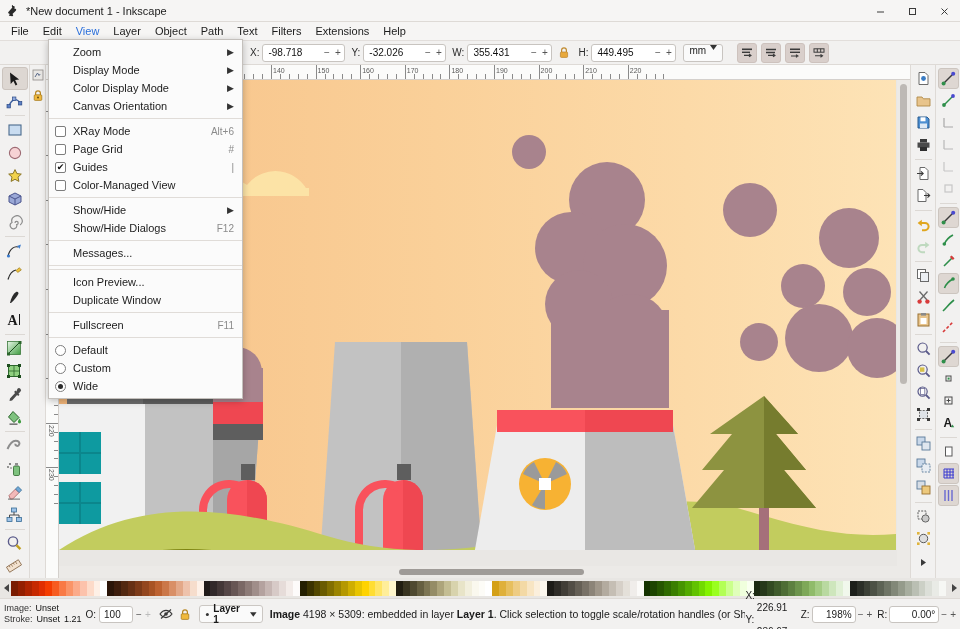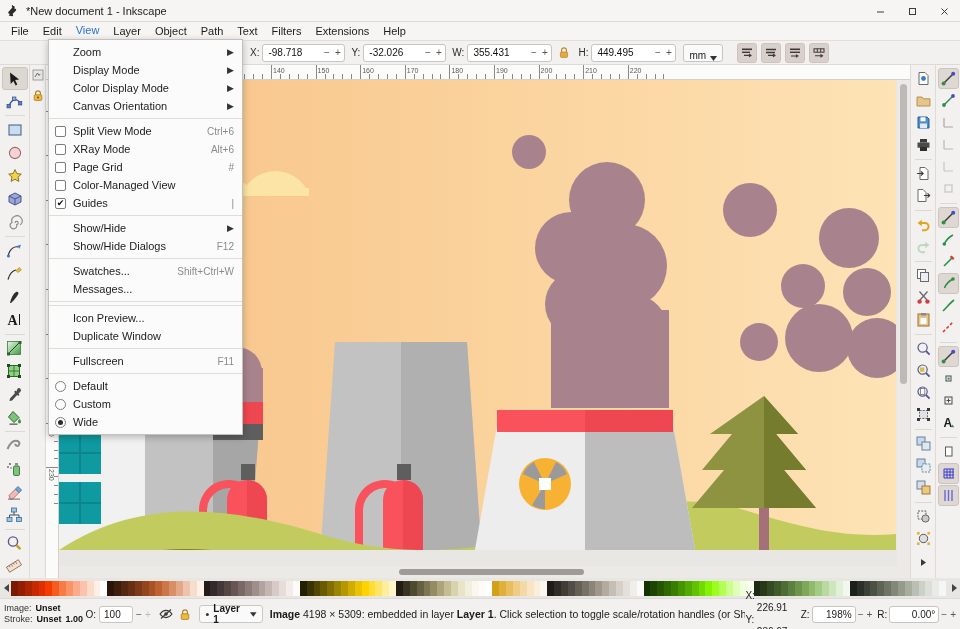--- a/index.html
+++ b/index.html
@@ -20,21 +20,21 @@
     border-bottom:1px solid #dedad6;
   }
   .tb-logo { width:14px; height:14px; margin-left:6px; margin-right:6px; flex:0 0 auto; }
   .tb-title { font-size:11px; color:#1c1c1c; }
   .tb-btns { position:absolute; right:0; top:0; height:22px; display:flex; }
   .tb-btn { width:32px; height:22px; display:flex; align-items:center; justify-content:center; color:#3a3a3a; }
 
   
   .menubar {
     position:absolute; left:0; top:22px; width:960px; height:19px;
-    background:#f6f5f4; display:flex; align-items:center; padding-left:4px;
+    background:#f6f5f4; display:flex; align-items:flex-start; padding-left:4px;
     border-bottom:1px solid #e2dedb;
   }
   .menu-item { padding:1px 7px; font-size:11px; color:#1c1c1c; line-height:16px; }
   .menu-item.active { color:#2a6fdb; border-bottom:2px solid #2a6fdb; }
 
   
   .cmdbar {
     position:absolute; left:0; top:41px; width:960px; height:24px;
     background:#f2f1f0; display:flex; align-items:center;
     border-bottom:1px solid #dedad6;
@@ -48,21 +48,21 @@
     padding:0 2px 0 5px;
   }
   .spin input {
     border:0; outline:0; background:transparent; font-family:"Liberation Sans",sans-serif;
     font-size:10px; color:#111; width:52px; height:16px; padding:0;
   }
   .spin .w-wide { width:54px; }
   .spin .stepper { display:flex; gap:2px; padding-left:2px; color:#555; font-size:10px; }
   .spin .stepper span { width:9px; text-align:center; cursor:default; }
   .unitsel {
-    display:flex; align-items:flex-end; gap:4px; height:18px; padding:0 5px;
+    display:flex; align-items:flex-start; gap:4px; height:18px; padding:0 5px;
     background:#fafafa; border:1px solid #c8c4c0; border-radius:3px; font-size:10px;
   }
   .tbtn {
     width:20px; height:20px; margin-left:4px; border-radius:3px;
     background:#d9cfcb; display:flex; align-items:center; justify-content:center;
     border:1px solid #cdc2bd;
   }
 
   
   .toolpal {
@@ -134,21 +134,21 @@
   .pal-arrow { width:9px; height:15px; display:flex; align-items:center; justify-content:center; font-size:7px; color:#444; }
 
   
   .statusbar {
     position:absolute; left:0; top:598px; width:960px; height:31px;
     background:#f2f1f0; border-top:1px solid #dedad6; display:flex; align-items:center;
   }
   .sb-fill { width:88px; padding-left:4px; font-size:9px; line-height:11px; }
   .sb-fill .row { display:flex; gap:4px; }
   .sb-fill .k { color:#333; }
-  .sb-fill .v { font-weight:bold; color:#111; }
+  .sb-fill .v { font-weight:normal; color:#111; }
   .sb-op { display:flex; align-items:center; gap:3px; margin-left:2px; }
   .sb-op .olbl { font-size:10px; }
   .opbox { width:34px; height:17px; border:1px solid #c8c4c0; background:#fff; border-radius:3px;
            font-size:10px; display:flex; align-items:center; padding-left:4px; }
   .sb-ico { width:20px; height:20px; display:flex; align-items:center; justify-content:center; }
   .layerbox {
     display:flex; align-items:center; gap:4px; height:18px; padding:0 5px; margin-left:4px;
     background:#fafafa; border:1px solid #cbc7c3; border-radius:3px; font-size:10px; font-weight:bold;
   }
   .sb-msg { flex:1 1 auto; margin-left:7px; font-size:10.5px; color:#1a1a1a; white-space:nowrap; overflow:hidden; }
@@ -1216,21 +1216,21 @@
 
   <div class="statusbar">
     <div class="sb-fill">
       <div class="row">
         <span class="k">Image:</span>
         <span class="v">Unset</span>
       </div>
       <div class="row">
         <span class="k">Stroke:</span>
         <span class="v">Unset</span>
-        <span class="v">1.00</span>
+        <span class="v">1.21</span>
       </div>
     </div>
     <div class="sb-op">
       <span class="olbl">O:</span>
       <div class="opbox">100</div>
       <span style="color:#555;font-size:10px">−</span>
       <span style="color:#bbb;font-size:10px">+</span>
     </div>
     <div class="sb-ico" style="margin-left:6px">
       <svg width="14" height="12" viewBox="0 0 14 12">
@@ -1298,61 +1298,51 @@
         <span class="arw">▶</span>
       </div>
       <div class="mrow">
         <span class="indent"></span>
         <span class="lbl">Canvas Orientation</span>
         <span class="arw">▶</span>
       </div>
       <div class="msep"></div>
       <div class="mrow">
         <span class="chk"></span>
-        <span class="lbl">Split View Mode</span>
-        <span class="acc">Ctrl+6</span>
-      </div>
-      <div class="mrow">
-        <span class="chk"></span>
         <span class="lbl">XRay Mode</span>
         <span class="acc">Alt+6</span>
       </div>
       <div class="mrow">
         <span class="chk"></span>
         <span class="lbl">Page Grid</span>
         <span class="acc">#</span>
       </div>
       <div class="mrow">
-        <span class="chk"></span>
-        <span class="lbl">Color-Managed View</span>
-      </div>
-      <div class="mrow">
         <span class="chk on"></span>
         <span class="lbl">Guides</span>
         <span class="acc">|</span>
       </div>
+      <div class="mrow">
+        <span class="chk"></span>
+        <span class="lbl">Color-Managed View</span>
+      </div>
       <div class="msep"></div>
       <div class="mrow">
         <span class="indent"></span>
         <span class="lbl">Show/Hide</span>
         <span class="arw">▶</span>
       </div>
       <div class="mrow">
         <span class="indent"></span>
         <span class="lbl">Show/Hide Dialogs</span>
         <span class="acc">F12</span>
       </div>
       <div class="msep"></div>
       <div class="mrow">
         <span class="indent"></span>
-        <span class="lbl">Swatches...</span>
-        <span class="acc">Shift+Ctrl+W</span>
-      </div>
-      <div class="mrow">
-        <span class="indent"></span>
         <span class="lbl">Messages...</span>
       </div>
       <div class="msep"></div>
       <div class="msep"></div>
       <div class="mrow">
         <span class="indent"></span>
         <span class="lbl">Icon Preview...</span>
       </div>
       <div class="mrow">
         <span class="indent"></span>

